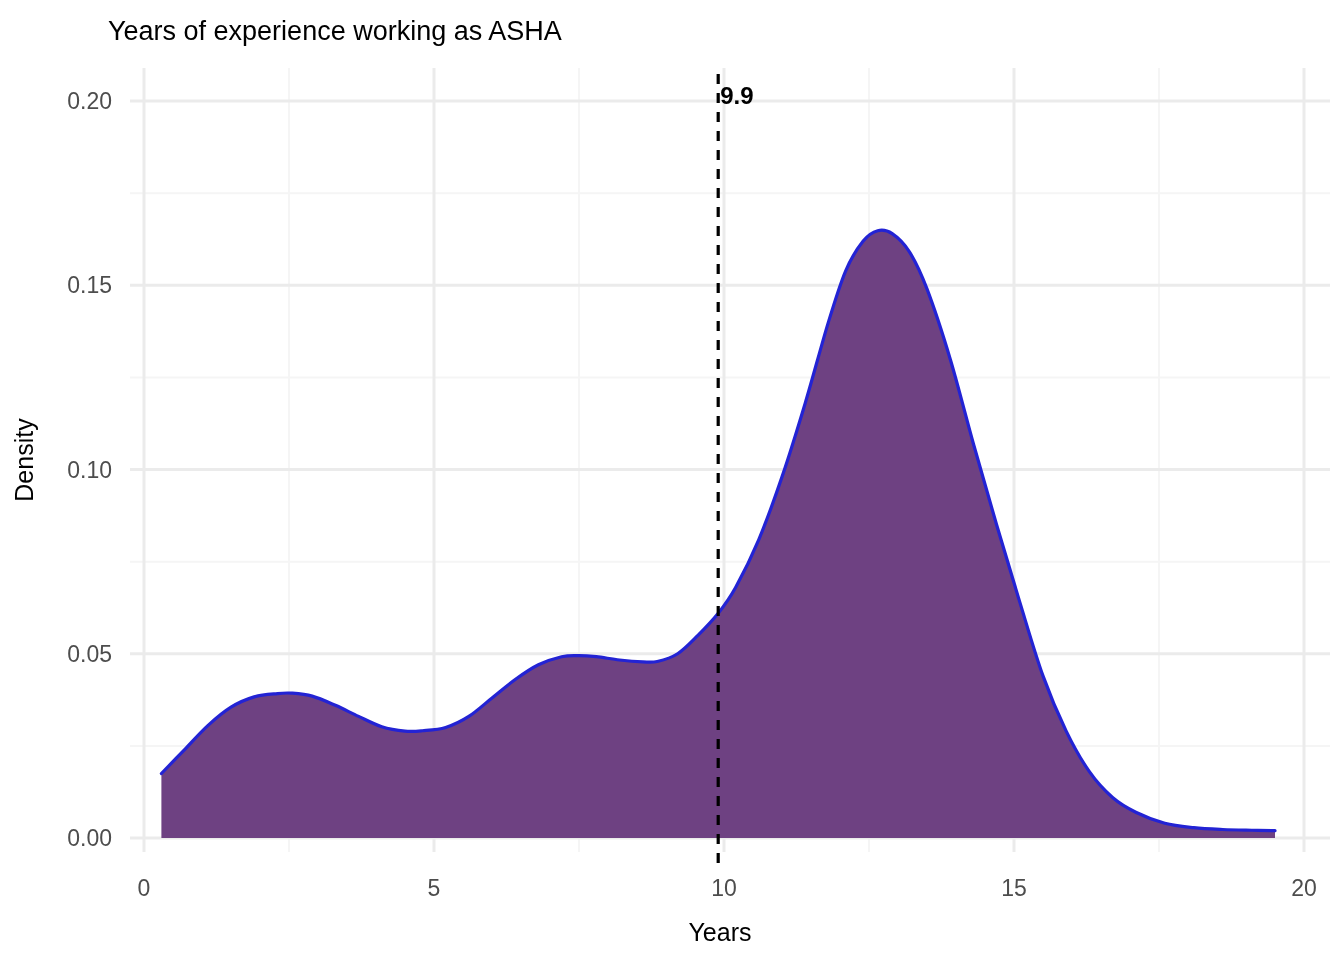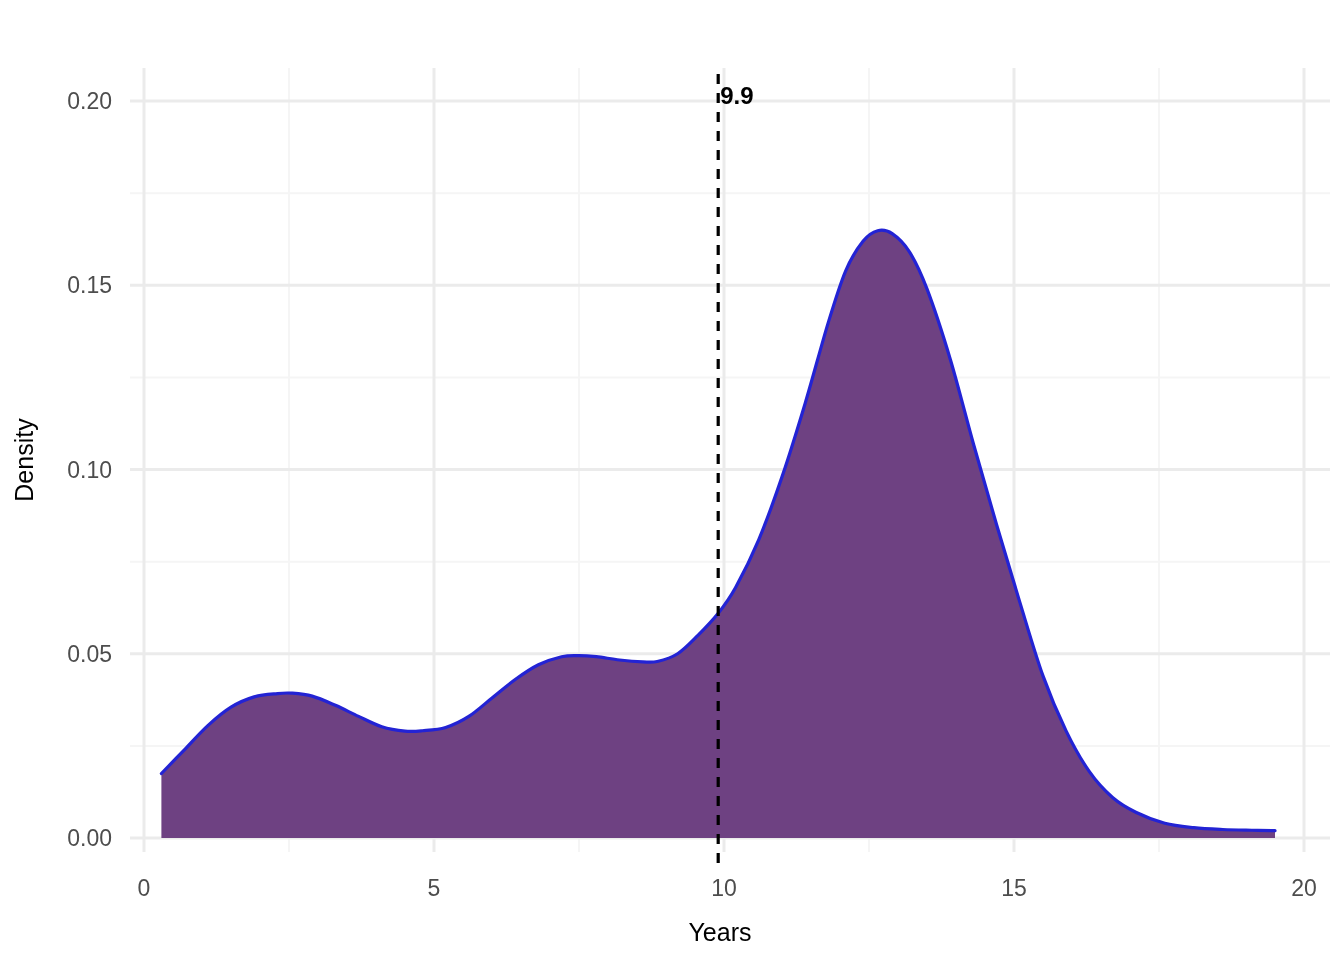--- a/index.html
+++ b/index.html
@@ -51,20 +51,21 @@
     fill: #000000;
     font-weight: 700;
     font-family: "Liberation Sans", "DejaVu Sans", sans-serif;
   }
 </style>
 </head>
 <body>
 
 <div id="plot-root">
 
+  <div class="plot-title">Years of experience working as ASHA</div>
 
   <svg id="chart-svg" width="1344" height="960">
 
     <g id="panel-bg-group">
       <rect x="130" y="68" width="1200" height="784" fill="#ffffff"></rect>
     </g>
 
     <g id="grid-minor">
         <line x1="289" x2="289" y1="68" y2="852" stroke="#f5f5f5" stroke-width="2"></line>
         <line x1="579" x2="579" y1="68" y2="852" stroke="#f5f5f5" stroke-width="2"></line>

